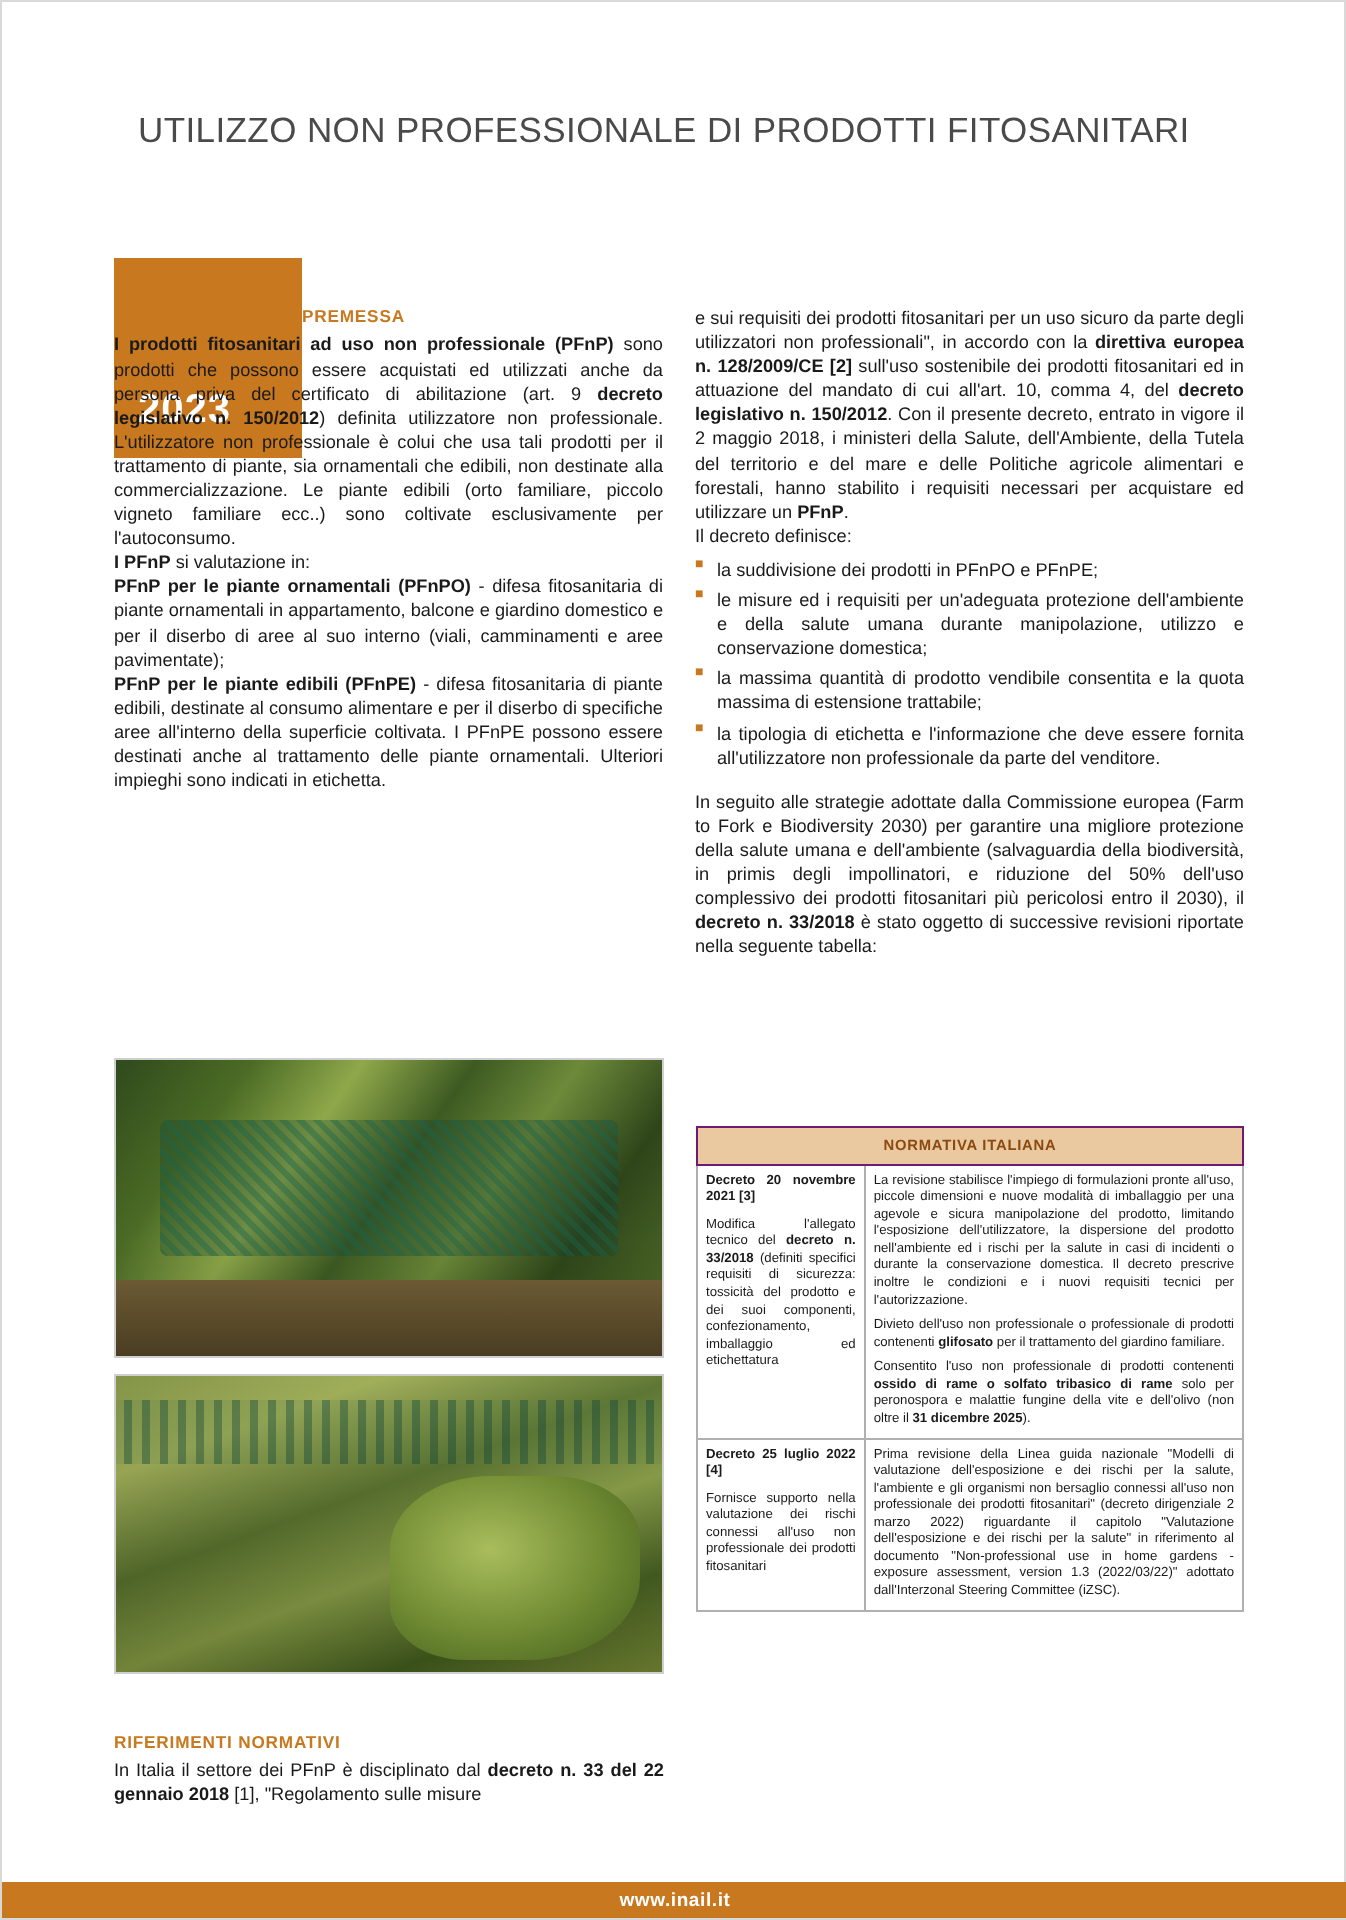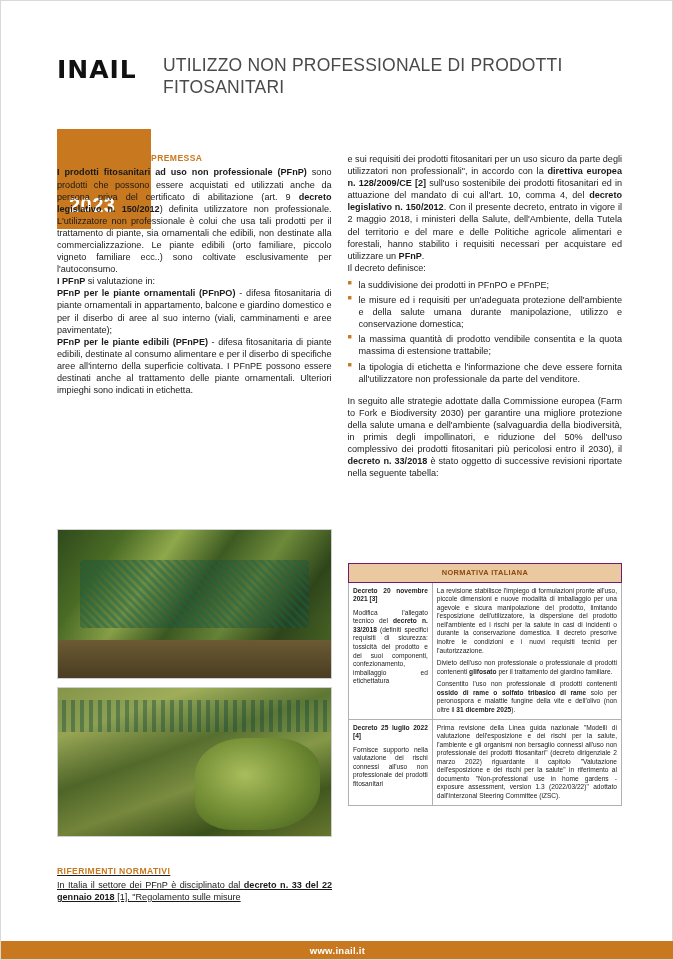--- a/index.html
+++ b/index.html
@@ -154,21 +154,20 @@
     width: 46%; height: 62%;
     background: radial-gradient(ellipse at 40% 40%, #a9bd5c 0%, #6f8a32 55%, #425c1c 100%);
     border-radius: 40% 35% 45% 30%;
   }
   
   .riferimenti {
     position: absolute;
     left: 56px;
     top: 865px;
     width: 275px;
-    text-decoration: underline;
   }
   .rif-title {
     color: #c8781e;
     font-weight: bold;
     font-size: 8.6px;
     letter-spacing: .4px;
     margin-bottom: 3px;
   }
   .rif-body {
     font-size: 9.1px;
@@ -244,23 +243,20 @@
     font-weight: bold;
     letter-spacing: .3px;
   }
 </style>
 </head>
 <body>
 
 <div class="page">
 
   <div class="header">
-    <div class="logo-block">
-      <div class="logo">INAIL</div>
-    </div>
     <div class="title-block">
       <h1 class="doc-title">UTILIZZO NON PROFESSIONALE DI PRODOTTI FITOSANITARI</h1>
     </div>
   </div>
 
   <div class="year-band">
     <span>2023</span>
   </div>
 
   <div class="cols">

